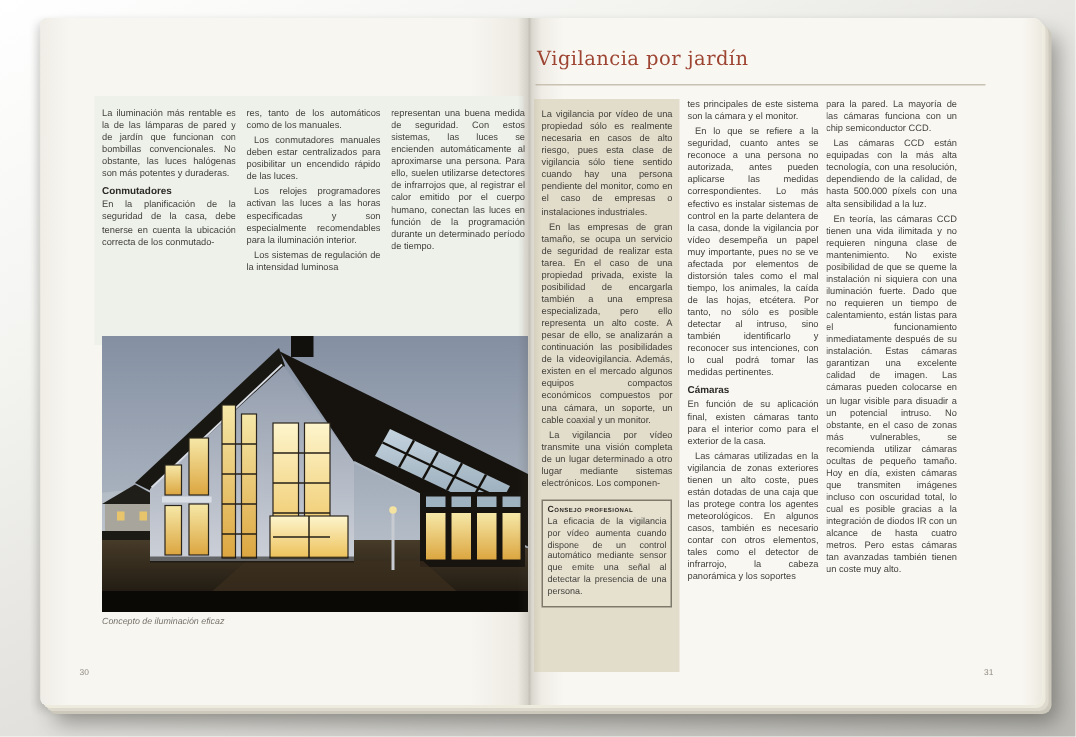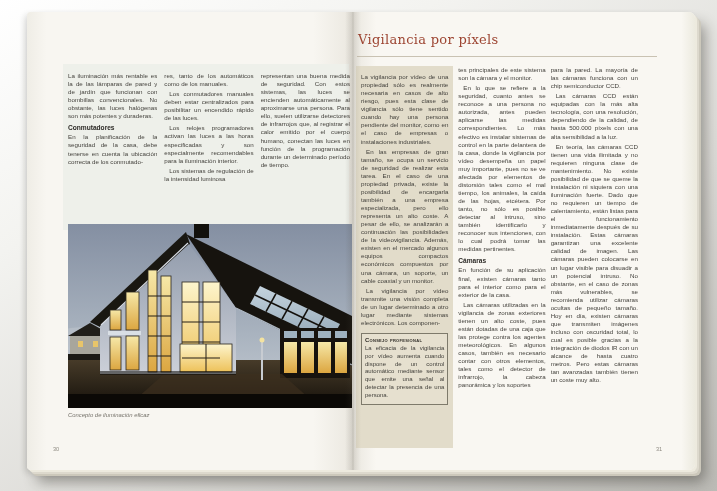--- a/index.html
+++ b/index.html
@@ -174,21 +174,21 @@
           <circle cx="194" cy="116" r="2.5" fill="#f4e3a0"></circle>
           <rect x="0" y="170" width="284" height="14" fill="#0b0906"></rect>
         </g>
       </svg>
     </div>
     <div class="caption">Concepto de iluminación eficaz</div>
     <div class="pagenum left">30</div>
   </div>
 
   <div class="page page-right">
-    <div class="rp-title">Vigilancia por píxels</div>
+    <div class="rp-title">Vigilancia por jardín</div>
     <div class="rp-rule"></div>
     <div class="rp-cols">
       <div class="col rp-col1">
         <p class="para">La vigilancia por vídeo de una propiedad sólo es realmente necesaria en casos de alto riesgo, pues esta clase de vigilancia sólo tiene sentido cuando hay una persona pendiente del monitor, como en el caso de empresas o instalaciones industriales.</p>
         <p class="para">En las empresas de gran tamaño, se ocupa un servicio de seguridad de realizar esta tarea. En el caso de una propiedad privada, existe la posibilidad de encargarla también a una empresa especializada, pero ello representa un alto coste. A pesar de ello, se analizarán a continuación las posibilidades de la videovigilancia. Además, existen en el mercado algunos equipos compactos económicos compuestos por una cámara, un soporte, un cable coaxial y un monitor.</p>
         <p class="para">La vigilancia por vídeo transmite una visión completa de un lugar determinado a otro lugar mediante sistemas electrónicos. Los componen-</p>
         <div class="tipbox">
           <div class="tipbox-title">Consejo profesional</div>
           <p class="tipbox-text">La eficacia de la vigilancia por vídeo aumenta cuando dispone de un control automático mediante sensor que emite una señal al detectar la presencia de una persona.</p>
         </div>

